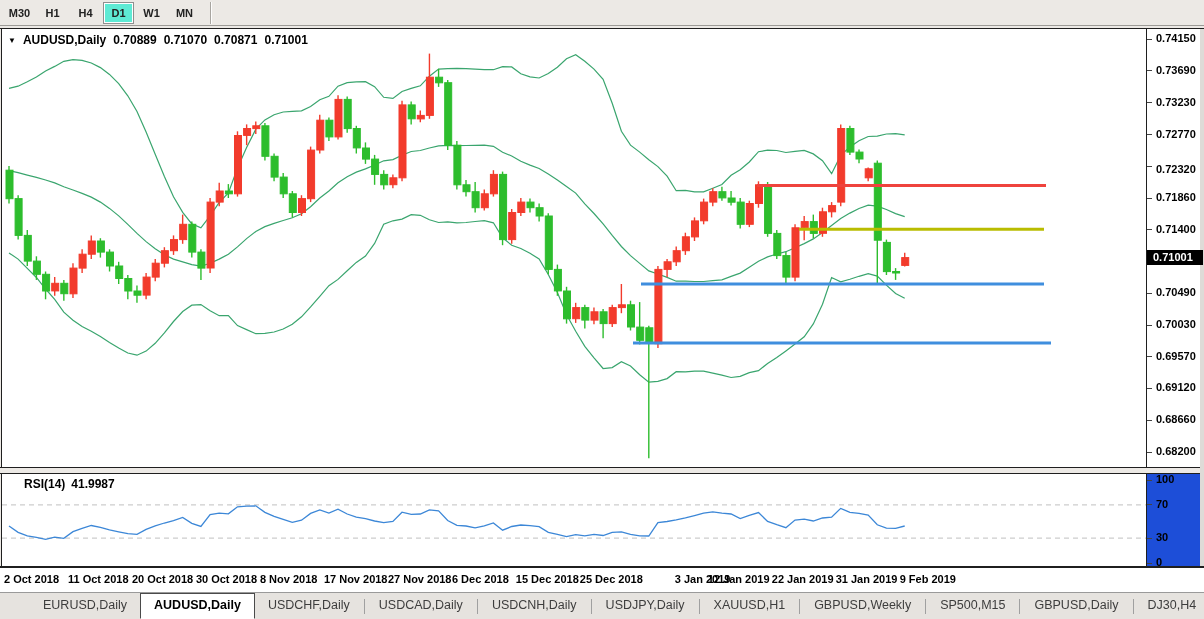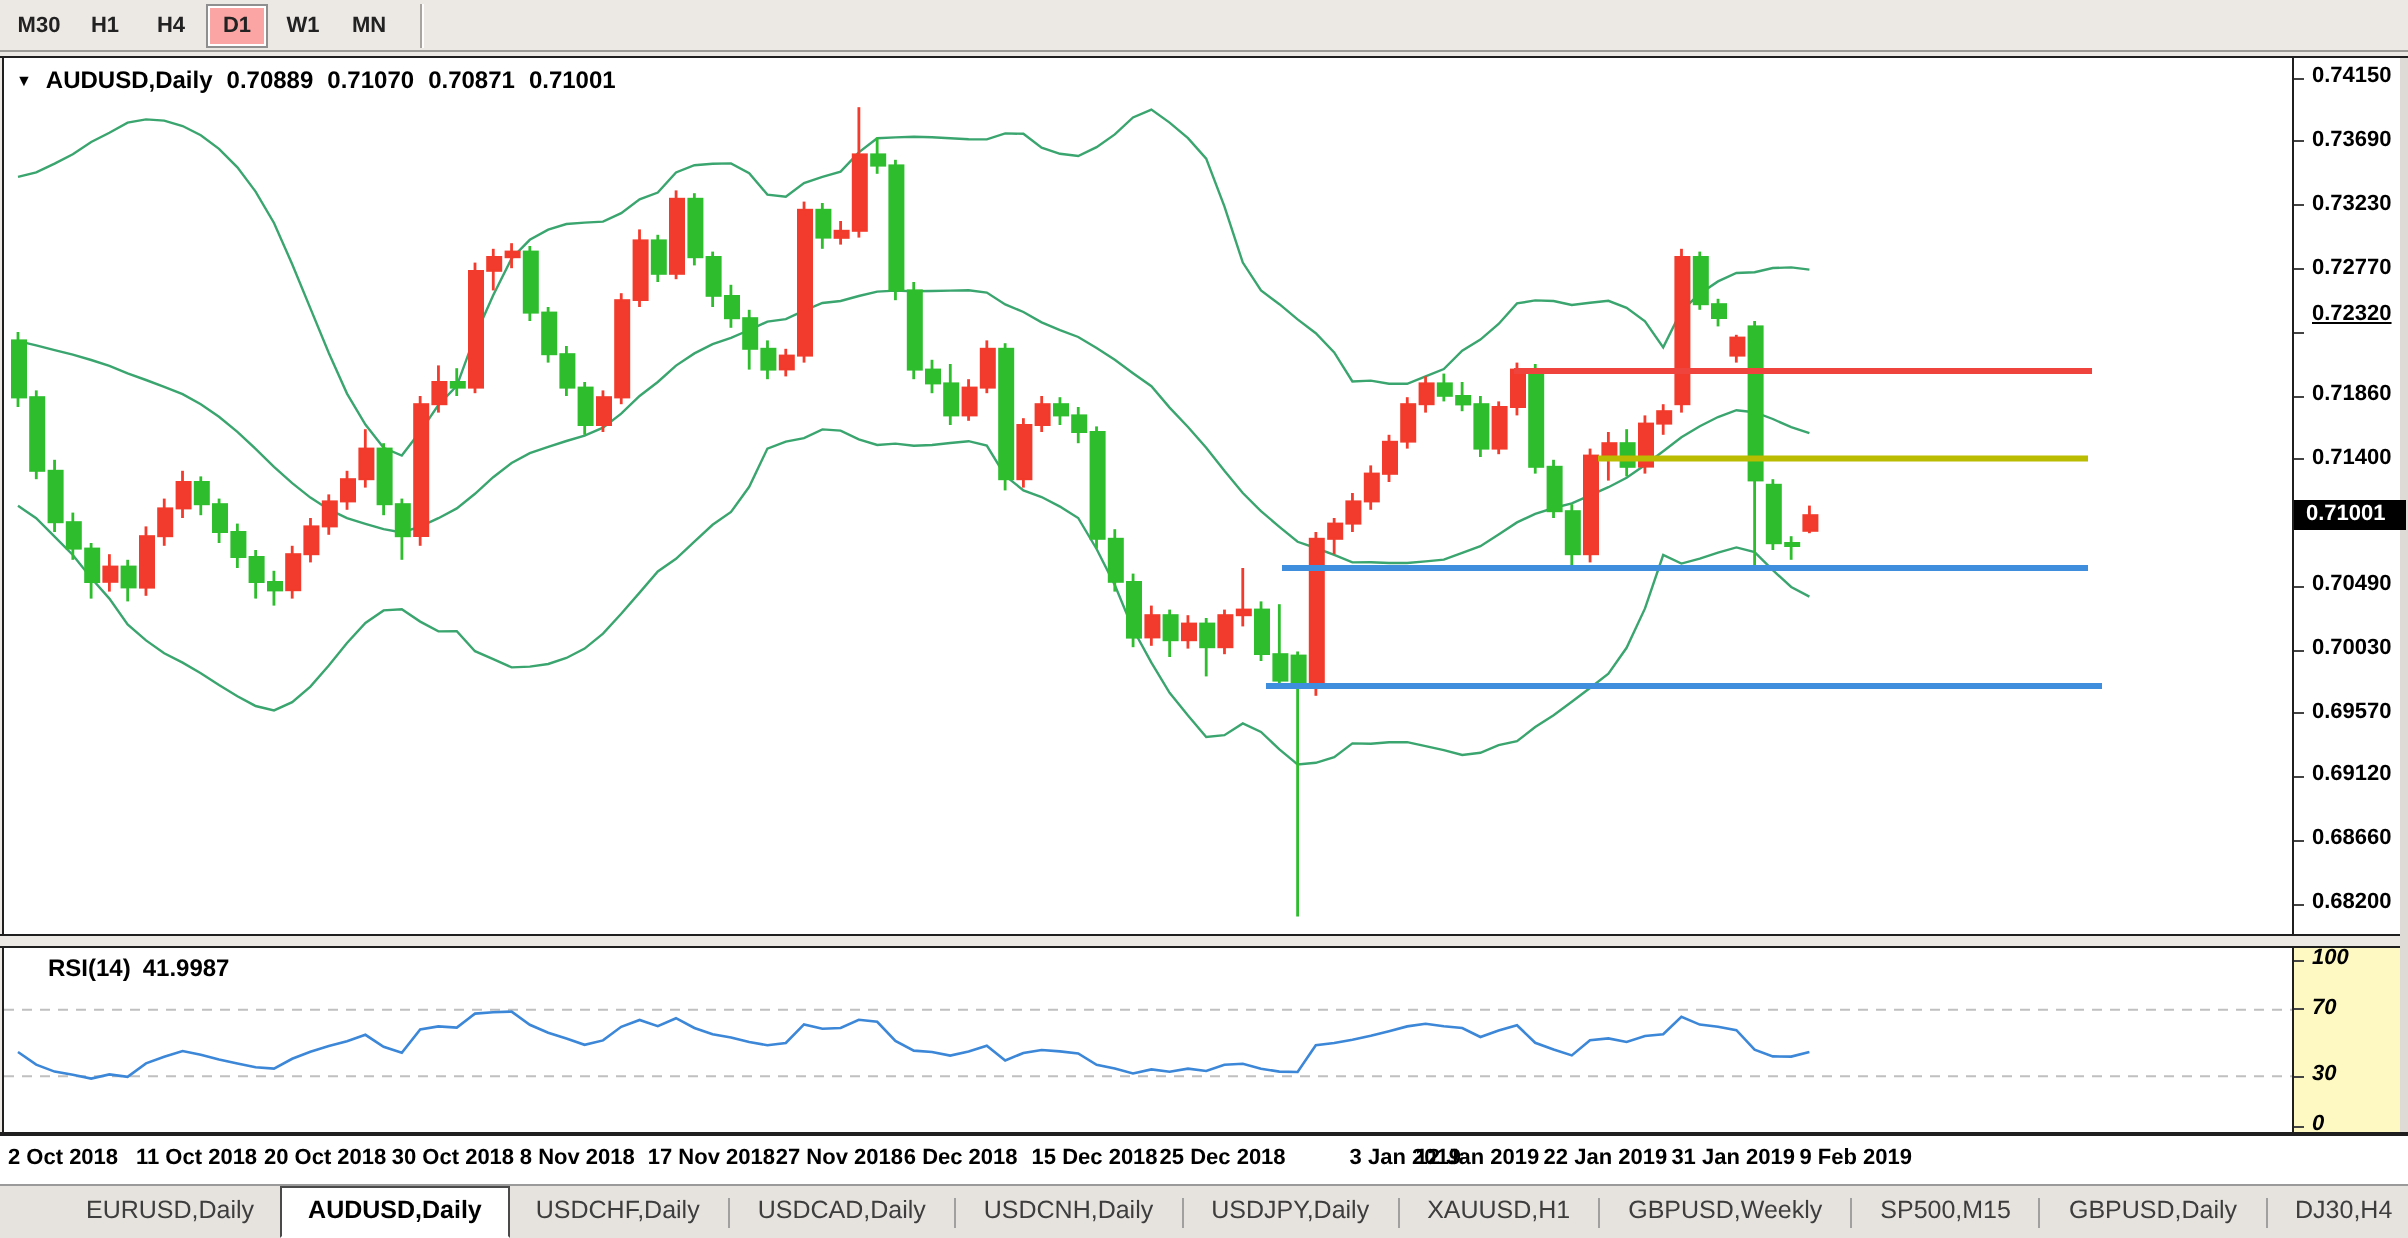--- a/index.html
+++ b/index.html
@@ -3,31 +3,31 @@
 <meta charset="utf-8">
 <style>
   html,body{margin:0;padding:0;}
   body{width:1204px;height:619px;overflow:hidden;background:#ece9e5;
        font-family:"Liberation Sans",sans-serif;position:relative;}
   
   #toolbar{position:absolute;left:0;top:0;width:1204px;height:26px;background:#ece9e5;
            border-bottom:1px solid #9c9a96;display:flex;align-items:center;padding-left:4px;box-sizing:border-box;}
   .tf-btn{min-width:29px;height:20px;line-height:20px;text-align:center;font-size:11px;font-weight:bold;
           color:#222;margin-right:2px;border:1px solid transparent;cursor:default;}
-  .tf-btn.active{background:#fca5a5;border:1px solid #8f8f8f;box-shadow:inset 0 0 0 1px #ffffff;}
+  .tf-btn.active{background:#5eead4;border:1px solid #8f8f8f;box-shadow:inset 0 0 0 1px #ffffff;}
   .tf-sep{width:1px;height:22px;background:#a8a5a0;border-right:1px solid #fdfdfd;margin-left:8px;}
   
   .hline-frame{position:absolute;left:0;width:1204px;background:#1f1f1f;}
   .vline-frame{position:absolute;top:29px;height:538px;width:1px;background:#1f1f1f;}
   
   #main-plot{position:absolute;left:2px;top:29px;width:1144px;height:438px;background:#ffffff;overflow:hidden;}
   #rsi-plot{position:absolute;left:2px;top:474px;width:1144px;height:92px;background:#ffffff;overflow:hidden;}
   #sep-gap{position:absolute;left:0;top:468px;width:1204px;height:5px;background:#ece9e5;}
   #price-axis{position:absolute;left:1147px;top:29px;width:57px;height:438px;background:#ffffff;}
-  #rsi-axis{position:absolute;left:1147px;top:474px;width:57px;height:92px;background:#fef9c3;font-style:italic;}
+  #rsi-axis{position:absolute;left:1147px;top:474px;width:57px;height:92px;background:#1d4ed8;}
   .ptick{position:absolute;left:9px;font-size:11px;font-weight:bold;color:#000;}
   .pdash{position:absolute;left:0;width:5px;height:1px;background:#444;}
   #price-badge{position:absolute;left:0;width:56px;height:15px;background:#000;color:#fff;font-size:11px;
                font-weight:bold;line-height:15px;padding-left:6px;box-sizing:border-box;z-index:5;}
   #chart-title{position:absolute;left:6px;top:4px;font-size:12px;font-weight:bold;color:#000;
                display:flex;gap:7px;align-items:center;z-index:4;}
   #chart-title .dd{font-size:8px;}
   #rsi-label{position:absolute;left:6px;top:3px;font-size:12px;font-weight:bold;color:#000;z-index:4;
              display:flex;gap:6px;padding-left:16px;}
   
@@ -291,21 +291,21 @@
 
 <div class="pdash" style="top:9.5px;"></div>
     <div class="ptick" style="top:3.0px;">0.74150</div>
     <div class="pdash" style="top:41.4px;"></div>
     <div class="ptick" style="top:34.9px;">0.73690</div>
     <div class="pdash" style="top:73.4px;"></div>
     <div class="ptick" style="top:66.9px;">0.73230</div>
     <div class="pdash" style="top:105.3px;"></div>
     <div class="ptick" style="top:98.8px;">0.72770</div>
     <div class="pdash" style="top:136.5px;"></div>
-    <div class="ptick" style="top:122px;text-decoration:underline;">0.72320</div>
+    <div class="ptick" style="top:134px;">0.72320</div>
     <div class="pdash" style="top:168.5px;"></div>
     <div class="ptick" style="top:162.0px;">0.71860</div>
     <div class="pdash" style="top:200.4px;"></div>
     <div class="ptick" style="top:193.9px;">0.71400</div>
     <div class="pdash" style="top:231.6px;"></div>
     <div class="ptick" style="top:225.1px;">0.70950</div>
     <div class="pdash" style="top:263.5px;"></div>
     <div class="ptick" style="top:257.0px;">0.70490</div>
     <div class="pdash" style="top:295.5px;"></div>
     <div class="ptick" style="top:289.0px;">0.70030</div>

